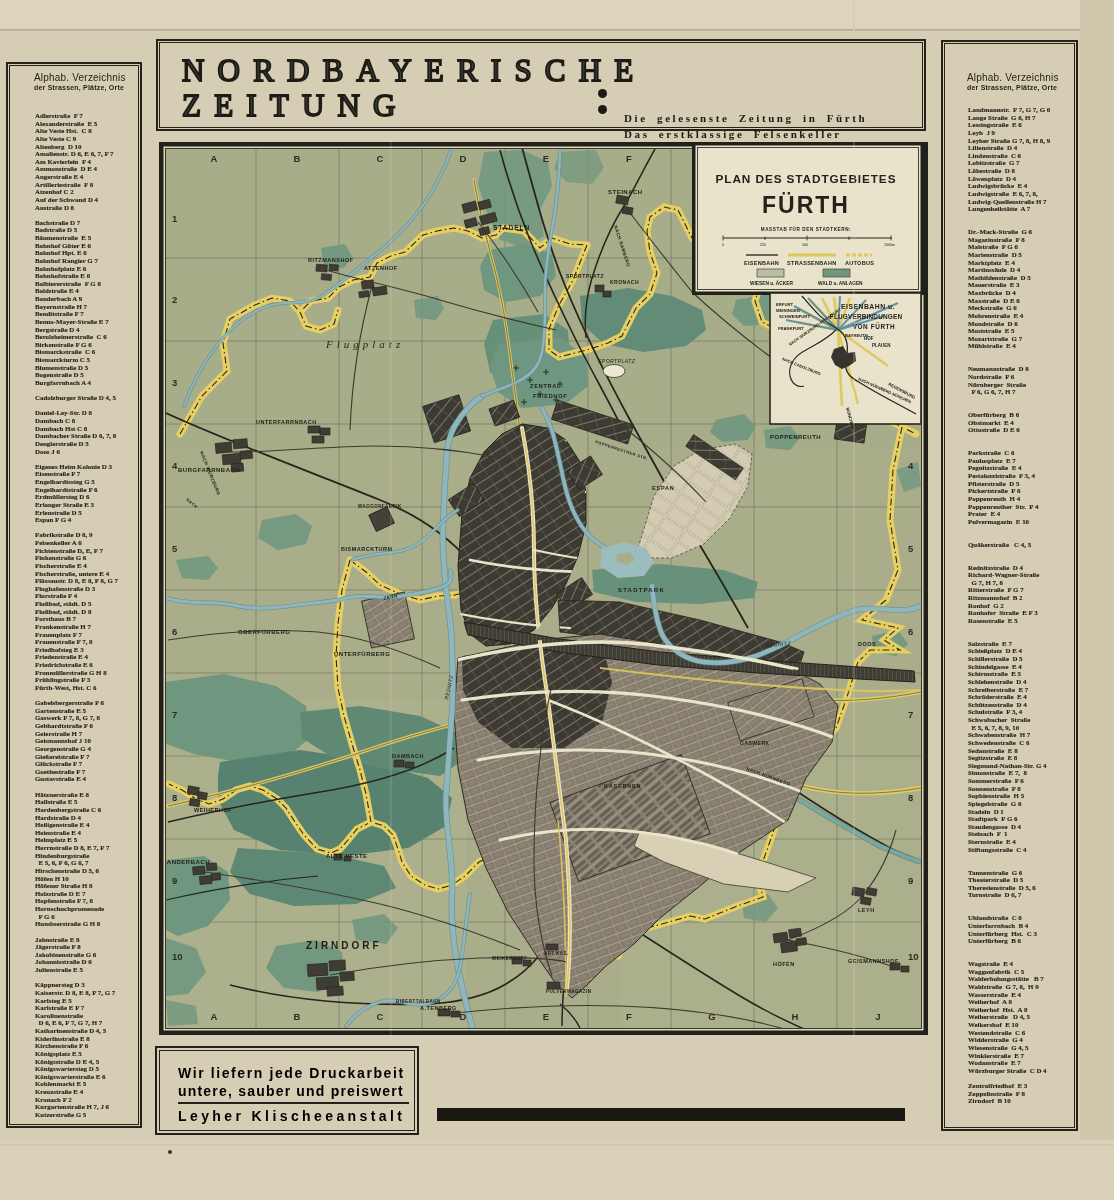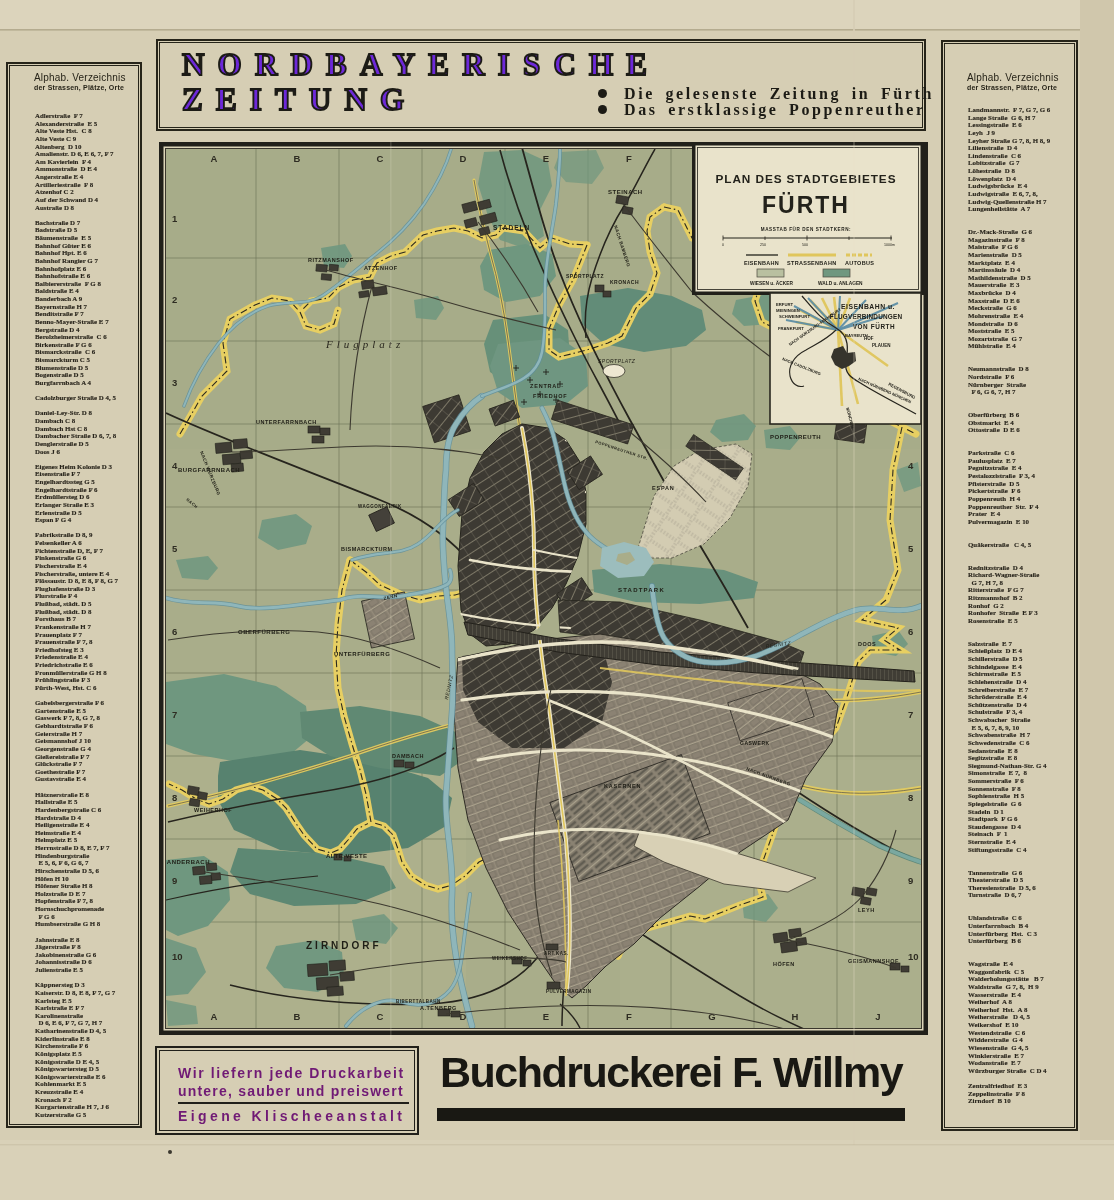--- a/index.html
+++ b/index.html
@@ -6,29 +6,29 @@
 #page{position:relative;width:1114px;height:1200px;background:#d6ceb4;overflow:hidden;
   font-family:"Liberation Sans",sans-serif;}
 .box{position:absolute;border:2px solid #262419;}
 .box .in{position:absolute;left:1px;top:1px;right:1px;bottom:1px;border:1px solid #262419;}
 #sideL{left:6px;top:62px;width:132px;height:1062px;}
 #sideR{left:941px;top:40px;width:133px;height:1087px;}
 .sidetitle{font-weight:normal;font-size:10px;color:#272419;white-space:nowrap;letter-spacing:0.2px;}
 .sidesub{font-weight:bold;font-size:7px;color:#272419;margin-top:1px;letter-spacing:0.2px;}
 .list{font-size:6.9px;line-height:7.62px;color:#27231a;white-space:pre;font-family:"Liberation Serif",serif;font-weight:bold;-webkit-text-stroke:0.15px #3a362c;}
 #header{left:156px;top:39px;width:766px;height:88px;}
-.mast{position:absolute;left:24px;top:6px;font-family:"Liberation Serif",serif;font-weight:bold;
-  font-size:31px;line-height:35px;color:#6d28d9;letter-spacing:13.2px;
+.mast{position:absolute;left:24px;top:12px;font-family:"Liberation Serif",serif;font-weight:normal;
+  font-size:31px;line-height:35px;color:#404040;letter-spacing:13.2px;
   -webkit-text-stroke:1.9px #1c1b15;}
-.slog{position:absolute;font-family:"Liberation Serif",serif;font-weight:bold;font-size:16px;
-  color:#1c1b15;letter-spacing:2.6px;word-spacing:4px;white-space:nowrap;}
+.slog{position:absolute;font-family:"Liberation Serif",serif;font-weight:bold;font-size:11px;
+  color:#1c1b15;letter-spacing:2.6px;word-spacing:4px;white-space:nowrap;margin-top:27px;}
 .bullet{position:absolute;width:9px;height:9px;border-radius:50%;background:#1c1b15;}
 #footbox{position:absolute;left:155px;top:1046px;width:260px;height:85px;border:2px solid #21201a;}
 #footbox .in2{position:absolute;left:2px;top:2px;right:2px;bottom:2px;border:1px solid #21201a;}
-#footL{position:absolute;left:21px;top:17px;width:232px;color:#701a75;white-space:nowrap;}
+#footL{position:absolute;left:21px;top:17px;width:232px;color:#000000;white-space:nowrap;}
 #footL .l1{font-weight:bold;font-size:14px;letter-spacing:1.6px;line-height:17.5px;}
 #footL .rule{height:1.6px;background:#21201a;margin:2px 0 4px 0;width:231px;}
 #willmy{position:absolute;left:440px;top:1048px;white-space:nowrap;color:#191813;
   font-size:43px;letter-spacing:-1.5px;font-weight:700;}
 #wbar{position:absolute;left:437px;top:1108px;width:468px;height:13px;background:#191813;}
 </style>
 </head>
 <body>
 <div id="page">
 <svg id="map" width="1114" height="1200" viewBox="0 0 1114 1200" style="position:absolute;left:0;top:0">
@@ -782,27 +782,26 @@
 Zeppelinstraße  F 8
 Zirndorf  B 10</div>
 </div>
 
 <div class="box" id="header">
       <div class="in"></div>
  <div class="mast">NORDBAYERISCHE<br>ZEITUNG</div>
  <div class="bullet" style="left:440px;top:48px;"></div>
  <div class="bullet" style="left:440px;top:64px;"></div>
  <div class="slog" style="left:466px;top:44px;">Die gelesenste Zeitung in Fürth</div>
- <div class="slog" style="left:466px;top:60px;">Das erstklassige Poppenreuther</div>
+ <div class="slog" style="left:466px;top:60px;">Das erstklassige Felsenkeller</div>
 </div>
 
 <div id="footbox">
  <div class="in2"></div>
  <div id="footL">
   <div class="l1">Wir liefern jede Druckarbeit</div>
   <div class="l1" style="letter-spacing:1.2px;">untere, sauber und preiswert</div>
   <div class="rule"></div>
-  <div class="l1" style="letter-spacing:3.4px;">Eigene Klischeeanstalt</div>
+  <div class="l1" style="letter-spacing:3.4px;">Leyher Klischeeanstalt</div>
  </div>
 </div>
-<div id="willmy">Buchdruckerei F. Willmy</div>
 <div id="wbar"></div>
 </div>
 
 </body></html>

